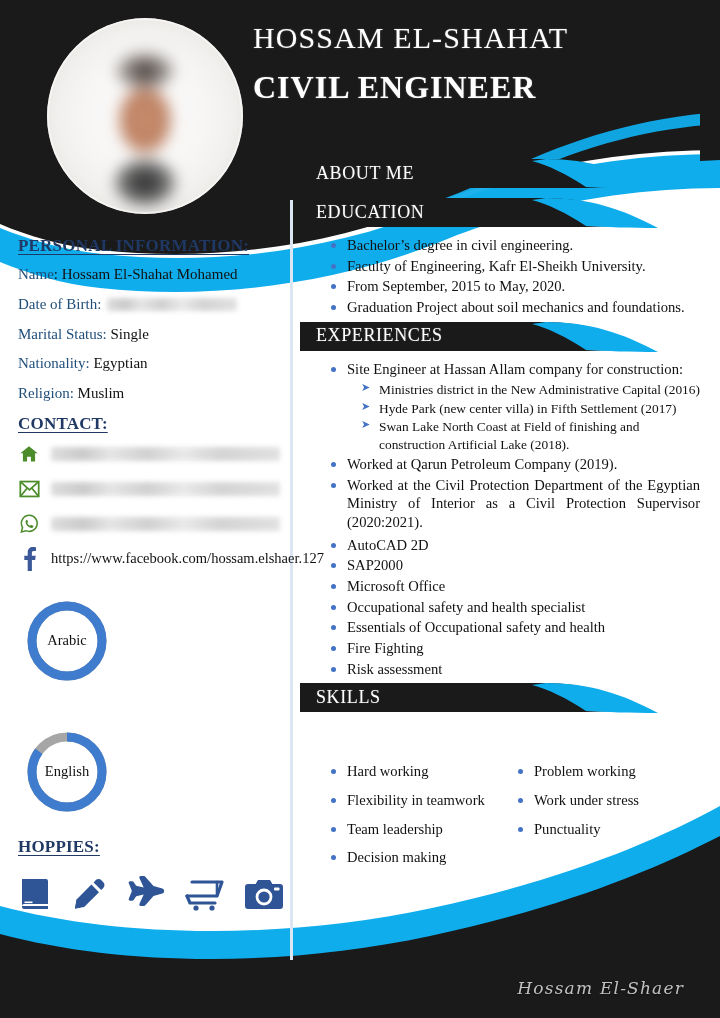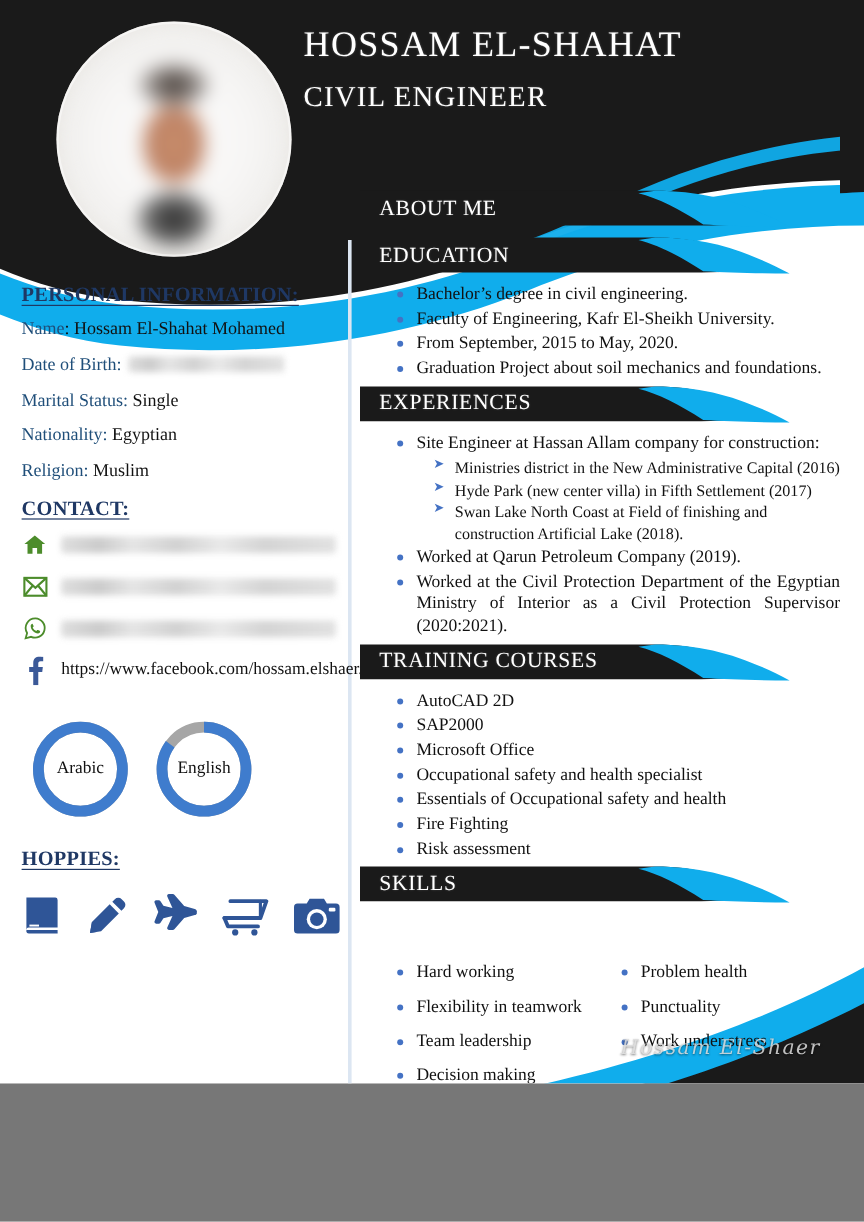--- a/index.html
+++ b/index.html
@@ -2,21 +2,21 @@
 <html><head>
 <meta charset="utf-8">
 <style>
   html, body {
     margin: 0; padding: 0;
     background: #777;
   }
   .page {
     position: relative;
     width: 720px;
-    height: 903px;
+    height: 1018px;
     overflow: hidden;
     background: #ffffff;
     font-family: "Liberation Serif", "DejaVu Serif", serif;
   }
   
   .bg-svg {
     position: absolute;
     left: 0; top: 0;
     width: 720px; height: 1018px;
     display: block;
@@ -55,25 +55,26 @@
     z-index: 6;
     color: #ffffff;
   }
   .hdr .name {
     font-size: 30px;
     letter-spacing: 1.1px;
     line-height: 1.35;
     text-shadow: 0 0 2px rgba(255,255,255,.25);
   }
   .hdr .role {
-    font-size: 24px;
+    font-size: 32px;
     letter-spacing: 1px;
     line-height: 1.4;
     margin-top: 6px;
     text-shadow: 0 0 2px rgba(255,255,255,.25);
+    font-weight: bold;
   }
   
   .left-col {
     position: absolute;
     left: 0; top: 236px;
     width: 288px;
     z-index: 6;
   }
   .lhead {
     font-size: 17px;
@@ -125,22 +126,23 @@
     color: #111;
     line-height: 1.22;
   }
   .ctext.redacted {
     flex: 1;
   }
   
   .lang-block { margin-top: 14px; }
   .rings {
     display: flex;
-    gap: 17px;
+    gap: 45px;
     padding: 14px 0 0 24px;
+    flex-direction: column;
   }
   .ring {
     position: relative;
     width: 86px; height: 86px;
   }
   .ring svg { display: block; }
   .ring .rlabel {
     position: absolute;
     inset: 0;
     display: flex;
@@ -450,27 +452,20 @@
           <li class="spaced"><span>Site Engineer at Hassan Allam company for construction:</span><ul class="arrowlist">
               <li>Ministries district in the New Administrative Capital (2016)</li>
               <li>Hyde Park (new center villa) in Fifth Settlement (2017)</li>
               <li>Swan Lake North Coast at Field of finishing and construction Artificial Lake (2018).</li>
             </ul></li>
           <li class="spaced"><span>Worked at Qarun Petroleum Company (2019).</span></li>
           <li class="justify spaced"><span>Worked at the Civil Protection Department of the Egyptian Ministry of Interior as a Civil Protection Supervisor (2020:2021).</span></li>
         </ul>
       </div>
       <div class="sec">
-        <div class="sec-head">
-          <svg width="360" height="32" viewBox="0 0 360 32">
-            <path d="M0,1 H246 C282,1 312,10 340,27 C320,29 300,30 276,30 H0 Z" fill="#1A1A1A"></path>
-            <path d="M246,1 C290,1 322,12 358,31 C330,31 306,30 286,29 C266,16 248,7 232,3 Z" fill="#10ADEC"></path>
-          </svg>
-          <div class="stitle">TRAINING COURSES</div>
-        </div>
         <ul class="blist">
           <li><span>AutoCAD 2D</span></li>
           <li><span>SAP2000</span></li>
           <li><span>Microsoft Office</span></li>
           <li><span>Occupational safety and health specialist</span></li>
           <li><span>Essentials of Occupational safety and health</span></li>
           <li><span>Fire Fighting</span></li>
           <li><span>Risk assessment</span></li>
         </ul>
       </div>
@@ -483,23 +478,23 @@
           <div class="stitle">SKILLS</div>
         </div>
         <div class="two-col">
           <ul class="blist">
             <li>Hard working</li>
             <li>Flexibility in teamwork</li>
             <li>Team leadership</li>
             <li>Decision making</li>
           </ul>
           <ul class="blist">
-            <li>Problem health</li>
+            <li>Problem working</li>
+            <li>Work under stress</li>
             <li>Punctuality</li>
-            <li>Work under stress</li>
           </ul>
         </div>
       </div>
     </div>
 
   <div class="signature">Hossam El-Shaer</div>
 
 </div>
 
 </body></html>

